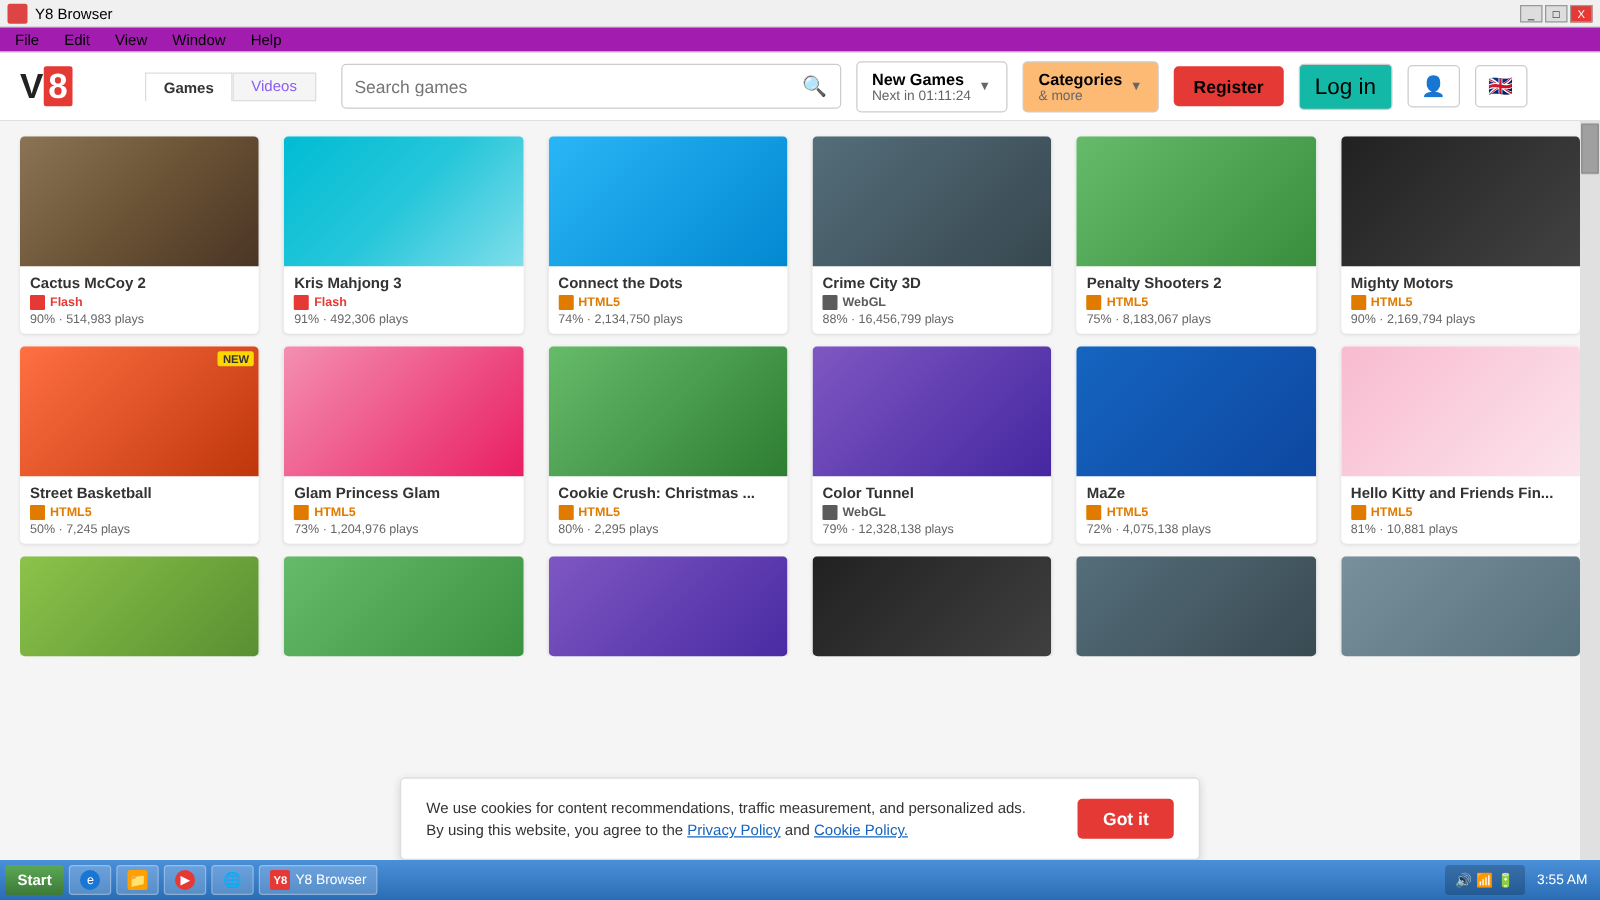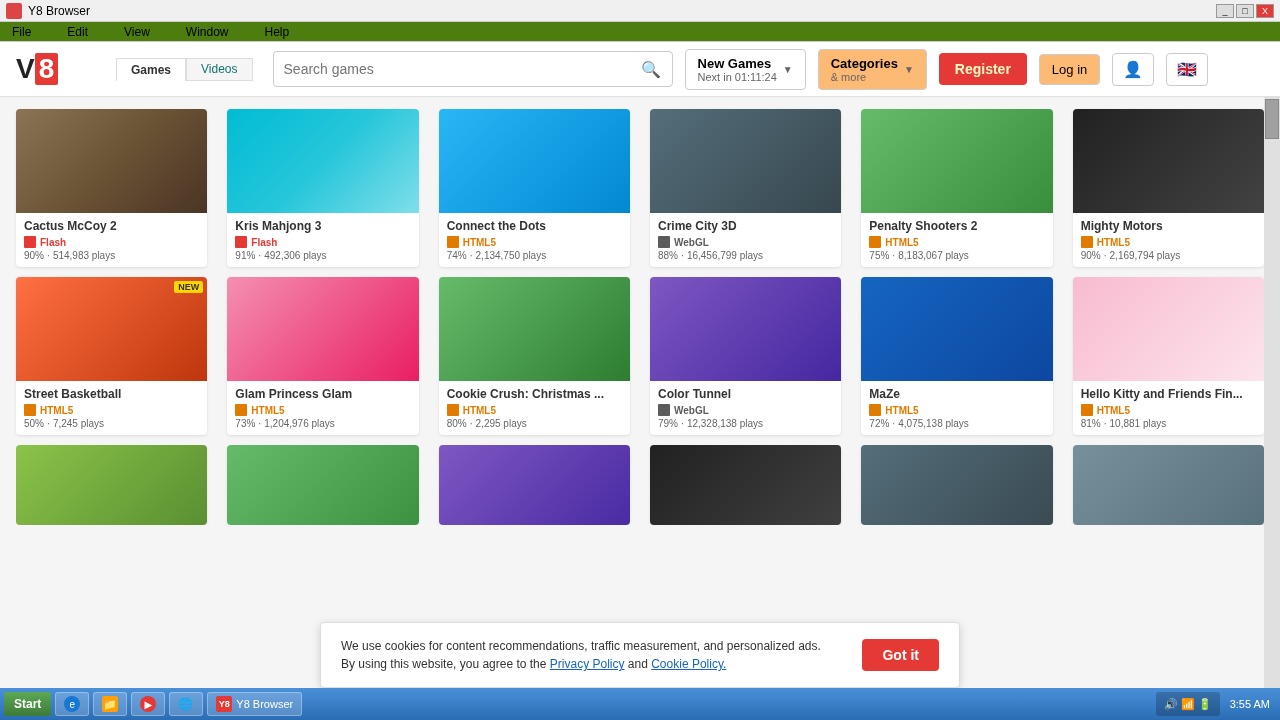--- a/index.html
+++ b/index.html
@@ -17,48 +17,48 @@
       font-size: 12px;
       user-select: none;
     }
     .titlebar-left { display: flex; align-items: center; gap: 6px; }
     .titlebar-icon { width: 16px; height: 16px; background: #d44; border-radius: 2px; }
     .window-controls { display: flex; gap: 2px; }
     .win-btn { width: 18px; height: 14px; border: 1px solid #999; background: #ddd; font-size: 9px; display: flex; align-items: center; justify-content: center; cursor: pointer; }
 
     
     .menubar {
-      background: #4d7c0f;
+      background: #a21caf;
       border-bottom: 1px solid #ccc;
       height: 20px;
       display: flex;
       align-items: center;
       padding: 0 4px;
       font-size: 12px;
-      gap: 20px;
+      gap: 4px;
     }
     .menu-item { padding: 2px 8px; cursor: pointer; }
 
     
     .top-nav {
       background: white;
       border-bottom: 1px solid #e0e0e0;
       height: 55px;
       display: flex;
       align-items: center;
       padding: 0 16px;
       gap: 12px;
     }
     .logo { display: flex; align-items: center; width: 80px; }
     .logo-v { font-size: 28px; font-weight: 900; color: #222; }
     .logo-8 { background: #e53935; color: white; font-size: 28px; font-weight: 900; padding: 0 4px; border-radius: 2px; }
 
     .nav-tabs { display: flex; flex-direction: row; margin-left: 8px; }
     .nav-tab-games { background: white; border: 1px solid #ddd; border-bottom: none; padding: 4px 14px; font-size: 12px; font-weight: bold; cursor: pointer; color: #333; }
-    .nav-tab-videos { background: #f5f5f5; border: 1px solid #ddd; padding: 3px 14px; font-size: 12px; cursor: pointer; color: #0f766e; }
+    .nav-tab-videos { background: #f5f5f5; border: 1px solid #ddd; padding: 3px 14px; font-size: 12px; cursor: pointer; color: #8b5cf6; }
 
     .search-box {
       flex: 1;
       max-width: 400px;
       border: 1px solid #ccc;
       border-radius: 4px;
       display: flex;
       align-items: center;
       padding: 0 10px;
       height: 36px;
@@ -100,34 +100,34 @@
       gap: 6px;
       background: #fdba74;
       font-size: 12px;
     }
     .categories-info { display: flex; flex-direction: column; }
     .categories-label { font-weight: bold; font-size: 13px; }
     .categories-more { font-size: 11px; color: #666; }
 
     .register-btn {
       background: #e53935;
-      color: #fef9c3;
+      color: #000000;
       border: none;
       border-radius: 4px;
       padding: 8px 16px;
       font-size: 14px;
       font-weight: bold;
       cursor: pointer;
     }
     .login-btn {
-      background: #fdba74;
+      background: #14b8a6;
       border: 1px solid #ccc;
       border-radius: 4px;
       padding: 7px 12px;
-      font-size: 13px;
+      font-size: 18px;
       cursor: pointer;
     }
     .icon-btn {
       border: 1px solid #ccc;
       border-radius: 4px;
       padding: 6px 10px;
       background: white;
       cursor: pointer;
       font-size: 16px;
     }

